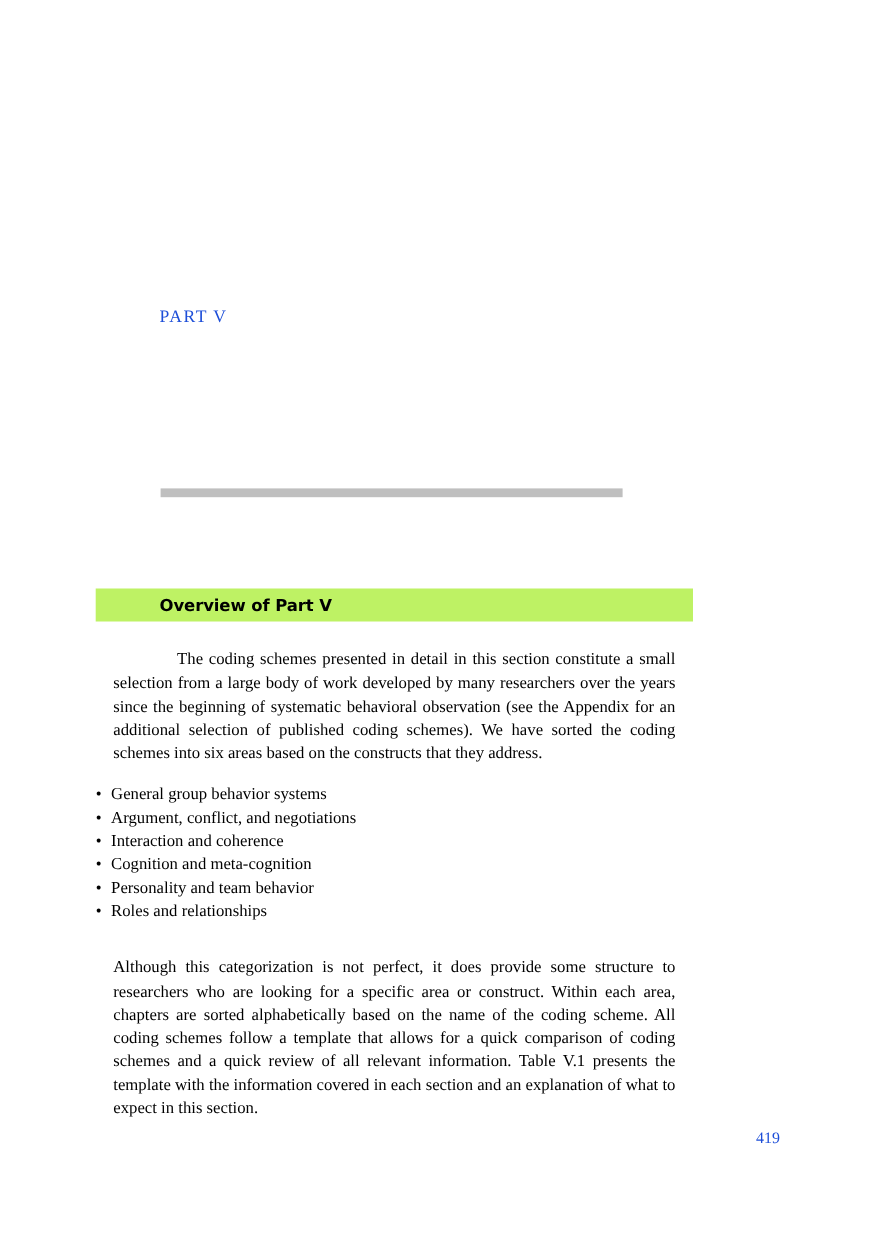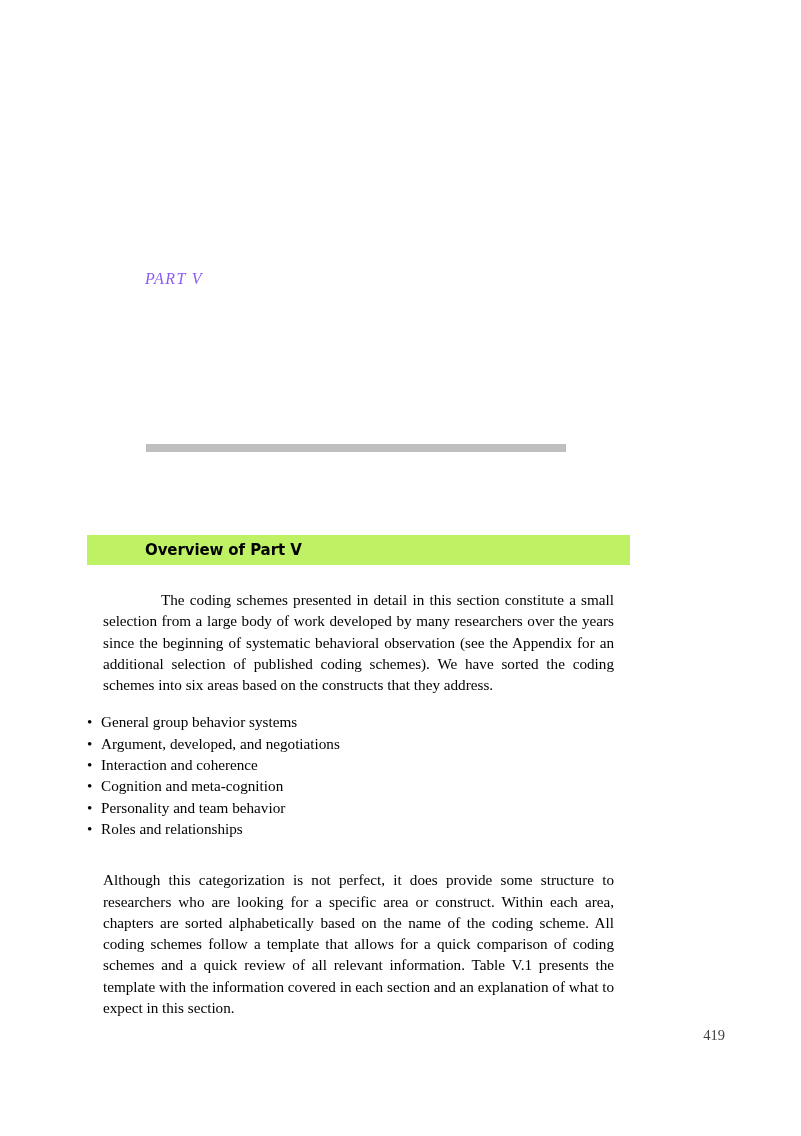--- a/index.html
+++ b/index.html
@@ -21,28 +21,27 @@
     left: 0;
     top: 0;
     width: 801px;
     height: 1136px;
   }
 
   
   .part-label {
     position: absolute;
     left: 145px;
-    top: 270px;
+    top: 280px;
     font-family: "Liberation Serif", "DejaVu Serif", serif;
     font-size: 16px;
     letter-spacing: 1.4px;
-    color: #8b5cf6;
+    color: #1d4ed8;
     line-height: 1.1;
     white-space: nowrap;
-    font-style: italic;
   }
 
   
   .part-title {
     position: absolute;
     left: 145px;
     top: 344px;
     width: 445px;
     font-family: "DejaVu Sans", "Liberation Sans", sans-serif;
     font-weight: 400;
@@ -134,22 +133,21 @@
 
   
   .folio {
     position: absolute;
     left: 0;
     top: 1027px;
     width: 709px;
     text-align: right;
     font-family: "Liberation Serif", "DejaVu Serif", serif;
     font-size: 14.5px;
-    color: #404040;
-    margin-left: 16px;
+    color: #1d4ed8;
   }
 </style>
 </head>
 <body>
 
 <div class="page">
 
   <div class="part-label">PART V</div>
 
 
@@ -163,21 +161,21 @@
 
     <p class="para indent">The coding schemes presented in detail in this section constitute a small selection from a large body of work developed by many researchers over the years since the beginning of systematic behavioral observation (see the Appendix for an additional selection of published coding schemes). We have sorted the coding schemes into six areas based on the constructs that they address.</p>
 
     <ul class="bullets">
       <li>
         <span class="bullet-dot">•</span>
         <span>General group behavior systems</span>
       </li>
       <li>
         <span class="bullet-dot">•</span>
-        <span>Argument, developed, and negotiations</span>
+        <span>Argument, conflict, and negotiations</span>
       </li>
       <li>
         <span class="bullet-dot">•</span>
         <span>Interaction and coherence</span>
       </li>
       <li>
         <span class="bullet-dot">•</span>
         <span>Cognition and meta-cognition</span>
       </li>
       <li>

